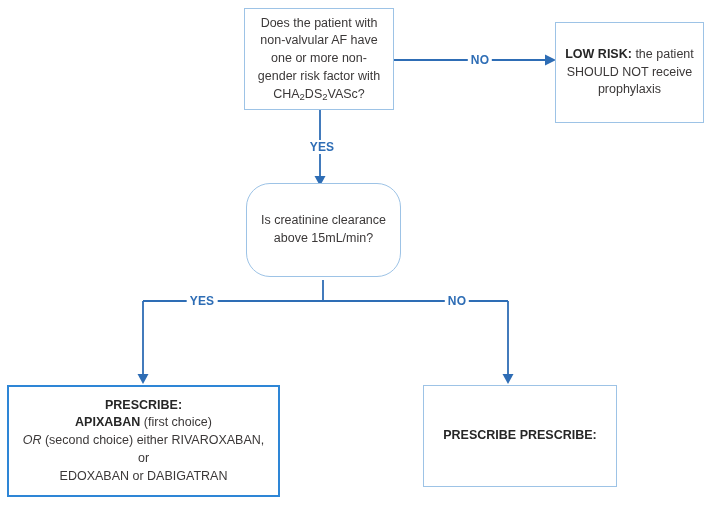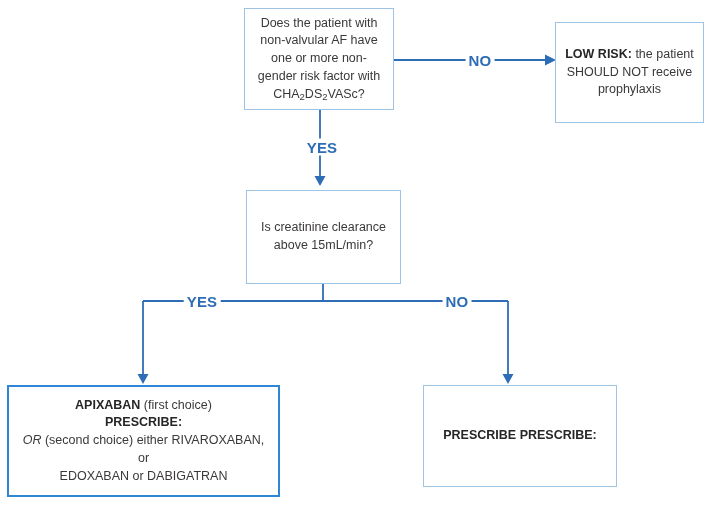--- a/index.html
+++ b/index.html
@@ -35,21 +35,21 @@
   .box.highlight { border: 2px solid var(--box-border-highlight, #2e86d6); }
   .box b { font-weight: 700; color: #262626; }
   .box i { font-style: italic; }
   .sub { font-size: 9.5px; vertical-align: -1.5px; }
   .lbl {
     position: absolute;
     transform: translate(-50%, -50%);
     background: #ffffff;
     color: var(--arrow, #2e6db5);
     font-weight: 700;
-    font-size: 15px;
+    font-size: 12px;
     padding: 0 3px;
     letter-spacing: 0.2px;
   }
 </style>
 </head>
 <body>
 
 <div id="canvas">
 
   <svg id="connectors" viewBox="0 0 714 506" xmlns="http://www.w3.org/2000/svg">
@@ -69,28 +69,28 @@
   </svg>
 
   <div class="box" style="left:244px; top:8px; width:150px; height:102px;">
     <div><span>Does the patient with non-valvular AF have one or more non-gender risk factor with </span><span>CHA</span><span class="sub">2</span><span>DS</span><span class="sub">2</span><span>VASc?</span></div>
   </div>
 
   <div class="box" style="left:555px; top:22px; width:149px; height:101px;">
     <div><b>LOW RISK:</b><span> the patient SHOULD NOT receive prophylaxis</span></div>
   </div>
 
-  <div class="box" style="left:246px; top:190px; width:155px; height:94px;">
+  <div class="box" style="left:246px; top:183px; width:155px; height:94px;border-radius:24px;">
     <div><span>Is creatinine clearance above 15mL/min?</span></div>
   </div>
 
   <div class="box highlight" style="left:7px; top:385px; width:273px; height:112px;">
     <div>
+      <div><b>PRESCRIBE:</b></div>
       <div><b>APIXABAN</b><span> (first choice)</span></div>
-      <div><b>PRESCRIBE:</b></div>
       <div><i>OR</i><span> (second choice) either RIVAROXABAN, or</span></div>
       <div><span>EDOXABAN or DABIGATRAN</span></div>
     </div>
   </div>
 
   <div class="box" style="left:423px; top:385px; width:194px; height:102px;">
     <div>
       <div><b>PRESCRIBE PRESCRIBE:</b></div>
     </div>
   </div>

